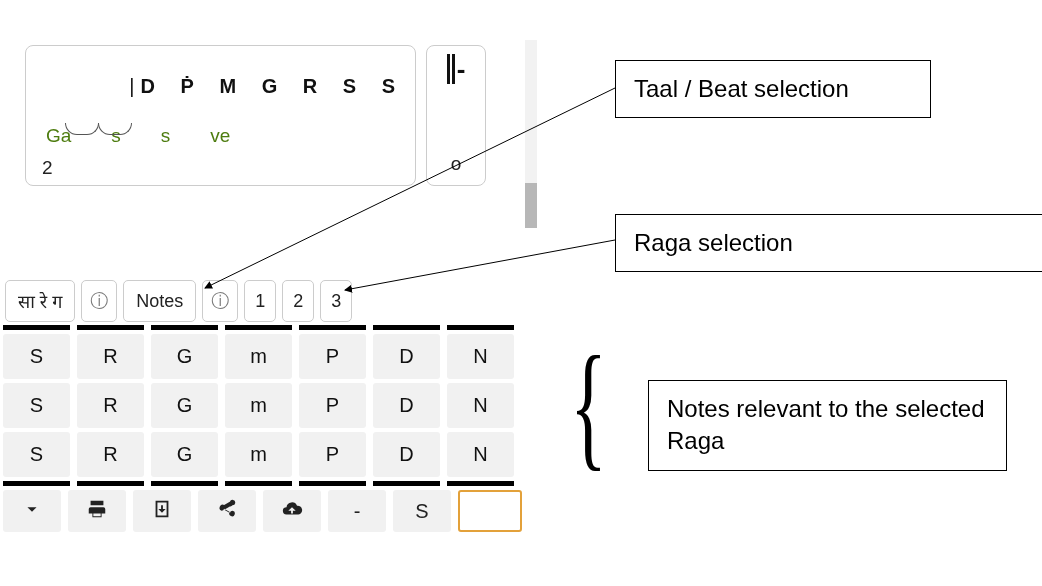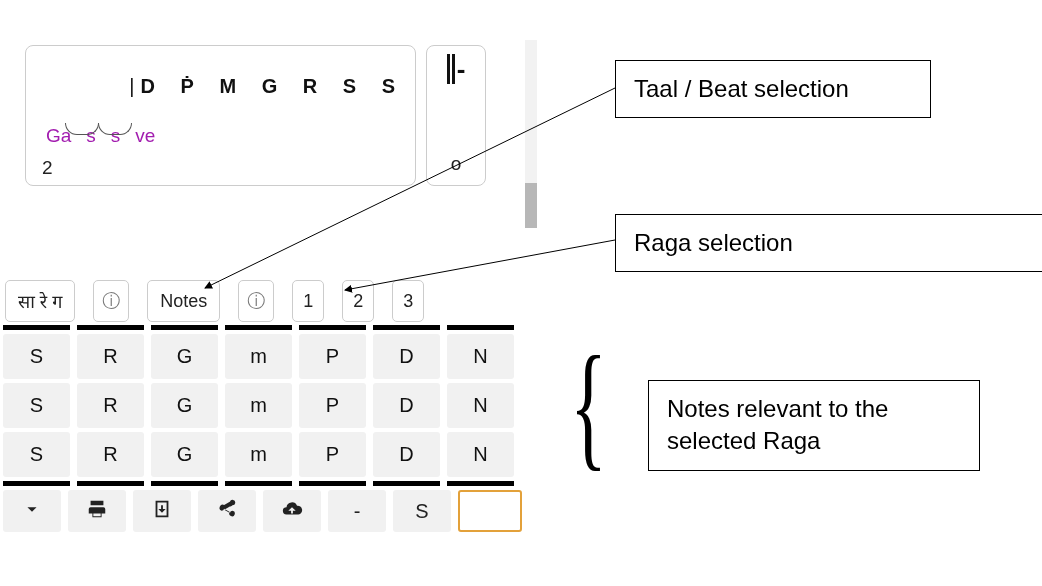--- a/index.html
+++ b/index.html
@@ -33,24 +33,24 @@
     color: #111;
     white-space: pre;
   }
   .leading-bar {
     font-weight: 300;
     letter-spacing: 0;
     margin-right: 6px;
   }
   .lyrics-line {
     font-size: 19px;
-    color: #a21caf;
+    color: #4d7c0f;
     margin-top: 4px;
     display: flex;
-    gap: 15px;
+    gap: 40px;
     padding-left: 10px;
   }
   .beat-line {
     font-size: 19px;
     color: #222;
     margin-top: 10px;
     padding-left: 6px;
   }
   .term-box {
     border: 1px solid #ccc;
@@ -89,21 +89,21 @@
     height: 45px;
     background: #b7b7b7;
   }
 
   
   .selector-row {
     position: absolute;
     top: 280px;
     left: 5px;
     display: flex;
-    gap: 18px;
+    gap: 6px;
     align-items: stretch;
     height: 42px;
   }
   .selector-btn {
     border: 1px solid #ccc;
     border-radius: 5px;
     background: #fff;
     display: flex;
     align-items: center;
     justify-content: center;
@@ -182,21 +182,21 @@
     position: absolute;
     border: 1px solid #000;
     background: #fff;
     padding: 12px 18px;
     font-size: 24px;
     color: #000;
     line-height: 1.35;
   }
   .callout.c1 { top: 60px;  left: 615px; width: 316px; }
   .callout.c2 { top: 214px; left: 615px; width: 444px; }
-  .callout.c3 { top: 380px; left: 648px; width: 332px; }
+  .callout.c3 { top: 380px; left: 648px; width: 359px; }
 
   
   .arrows {
     position: absolute;
     top: 0; left: 0;
     width: 1042px; height: 586px;
     pointer-events: none;
   }
 
   

